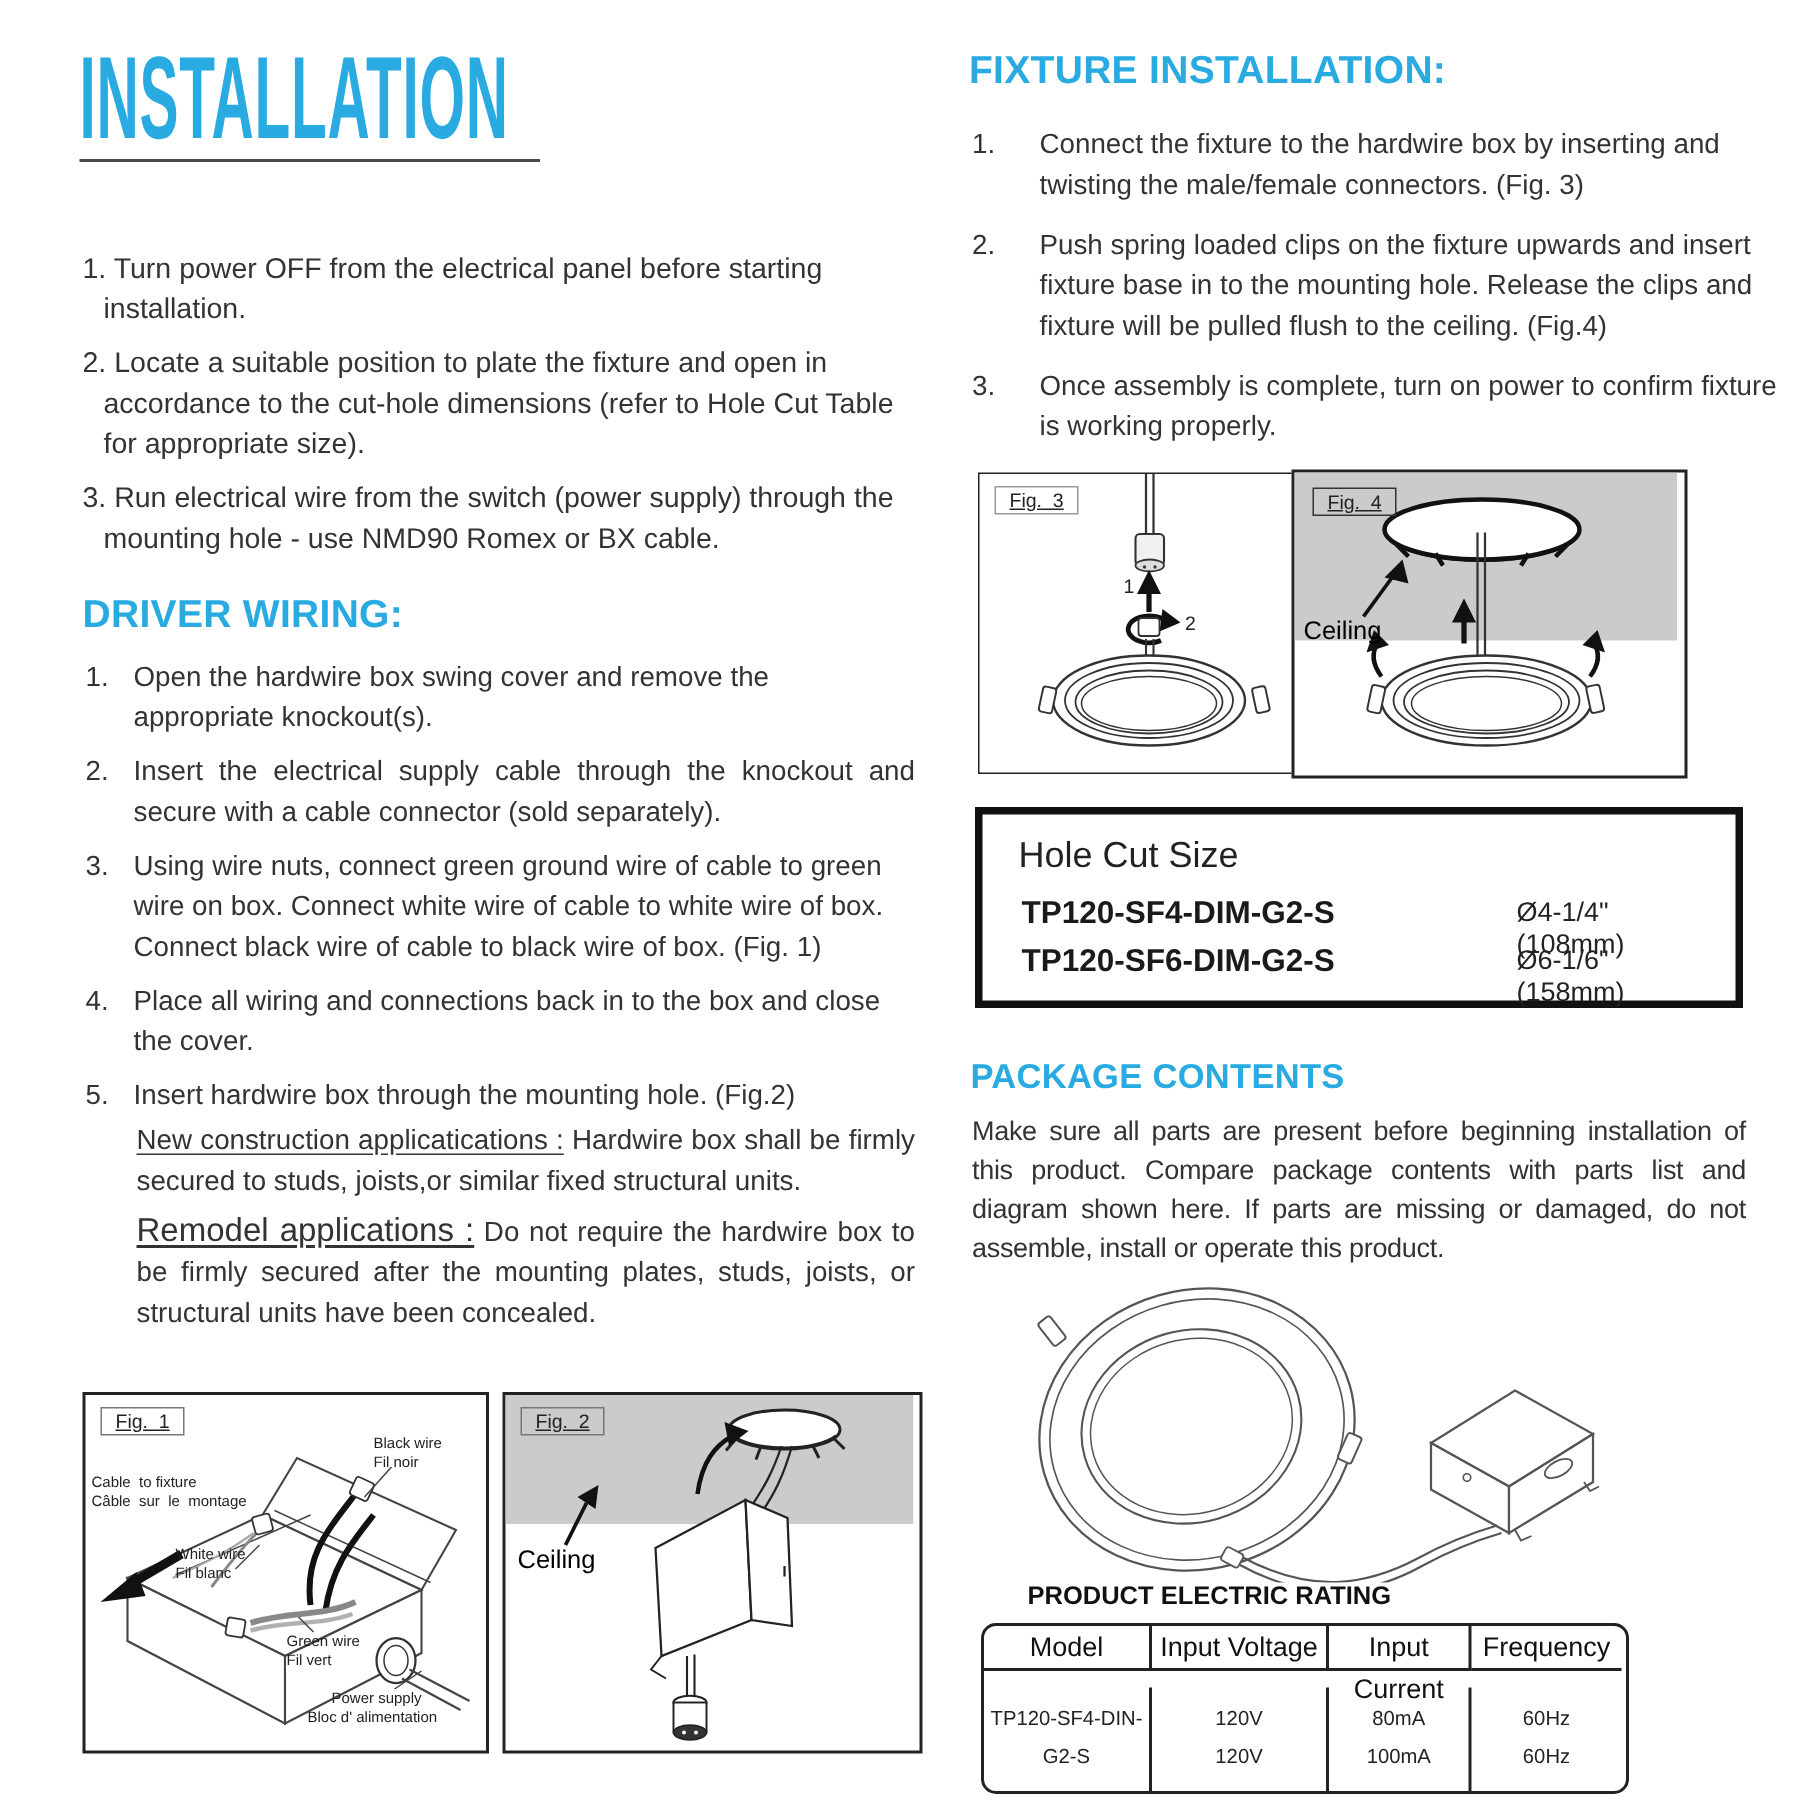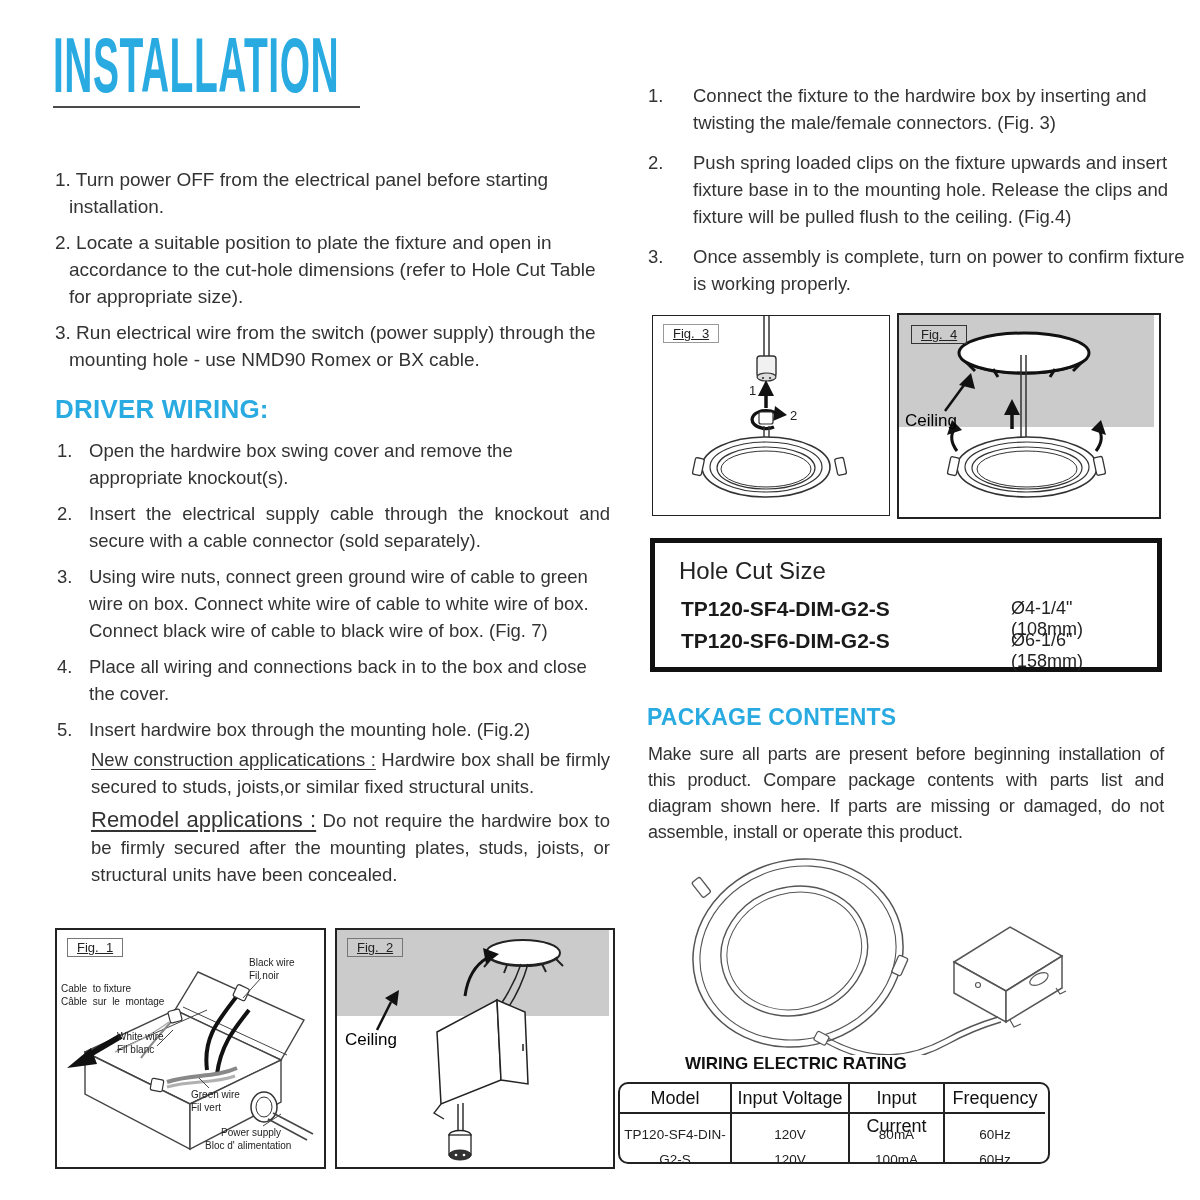--- a/index.html
+++ b/index.html
@@ -44,21 +44,21 @@
   .holecut .hc-title{position:absolute;left:24px;top:14px;font-size:24px;color:#222;}
   .hc-row{position:absolute;left:26px;font-size:21px;font-weight:700;color:#1a1a1a;width:460px;}
   .hc-size{position:absolute;left:330px;top:1px;font-size:18px;font-weight:400;color:#222;}
 
   
   .pkg-text{left:648px;top:741px;width:516px;font-size:18px;line-height:26px;
             letter-spacing:-0.2px;text-align:justify;}
 
   
   .rating-title{left:685px;top:1054px;font-size:17px;font-weight:700;color:#111;}
-  .rtable{left:618px;top:1082px;width:432px;height:82px;border:2.5px solid #222;
+  .rtable{left:654px;top:1082px;width:432px;height:114px;border:2.5px solid #222;
           border-radius:10px;box-sizing:border-box;overflow:hidden;background:#fff;}
   .rgrid{display:grid;grid-template-columns:112px 118px 95px 100px;width:100%;height:100%;}
   .rcell{border-right:2px solid #222;text-align:center;}
   .rcell.last{border-right:none;}
   .rhead{border-bottom:2px solid #222;font-size:18px;color:#111;line-height:28px;height:28px;}
   .rbody{font-size:13.5px;color:#222;padding-top:8px;line-height:25px;}
   svg{display:block;}
 </style>
 </head>
 <body>
@@ -82,21 +82,21 @@
     <div class="srow">
       <span class="num">1.</span>
       <span class="txt">Open the hardwire box swing cover and remove the appropriate knockout(s).</span>
     </div>
     <div class="srow">
       <span class="num">2.</span>
       <span class="txt just">Insert the electrical supply cable through the knockout and secure with a cable connector (sold separately).</span>
     </div>
     <div class="srow">
       <span class="num">3.</span>
-      <span class="txt">Using wire nuts, connect green ground wire of cable to green wire on box.  Connect white wire of cable to white wire of box. Connect black wire of cable to black wire of box. (Fig. 7)</span>
+      <span class="txt">Using wire nuts, connect green ground wire of cable to green wire on box.  Connect white wire of cable to white wire of box. Connect black wire of cable to black wire of box. (Fig. 1)</span>
     </div>
     <div class="srow">
       <span class="num">4.</span>
       <span class="txt">Place  all wiring and connections back in to the box and close the cover.</span>
     </div>
     <div class="srow" style="margin-bottom:3px;">
       <span class="num">5.</span>
       <span class="txt just">Insert hardwire box through the mounting hole.  (Fig.2)</span>
     </div>
     <div class="sub-para"><span class="sub-label">New construction applicatications :</span><span> Hardwire box shall be firmly secured to studs, joists,or similar fixed structural units.</span></div>
@@ -179,20 +179,21 @@
       <path d="M128,66 C131,44 140,34 150,28" stroke="#111" stroke-width="3" fill="none"></path>
       <polygon points="146,18 162,24 149,34" fill="#111"></polygon>
 
       <line x1="40" y1="100" x2="54" y2="72" stroke="#111" stroke-width="2.5"></line>
       <polygon points="48,68 62,60 60,76" fill="#111"></polygon>
     </svg>
     <span class="figlabel" style="left:10px;top:8px;">Fig.  2</span>
     <span class="ceil-lab" style="left:8px;top:100px;">Ceiling</span>
   </div>
 
+  <div class="abs sec-head" style="left:646px;top:31px;">FIXTURE INSTALLATION:</div>
 
   <div class="abs steplist fixture-list">
     <div class="srow">
       <span class="num">1.</span>
       <span class="txt">Connect the fixture to the hardwire box by inserting and twisting the male/female connectors.    (Fig. 3)</span>
     </div>
     <div class="srow">
       <span class="num">2.</span>
       <span class="txt">Push spring loaded clips on the fixture upwards and insert fixture base in to the mounting hole. Release the clips and fixture will be pulled flush to the ceiling.  (Fig.4)</span>
     </div>
@@ -229,21 +230,21 @@
       <ellipse cx="113" cy="153" rx="45" ry="18" fill="none" stroke="#333" stroke-width="1"></ellipse>
 
       <rect x="41" y="142" width="9" height="17" rx="2" transform="rotate(12 45 150)" fill="#fff" stroke="#333" stroke-width="1.3"></rect>
       <rect x="183" y="142" width="9" height="17" rx="2" transform="rotate(-12 187 150)" fill="#fff" stroke="#333" stroke-width="1.3"></rect>
     </svg>
     <span class="figlabel" style="left:10px;top:8px;border-color:#999;">Fig.  3</span>
     <span class="diaglab" style="left:96px;top:68px;font-size:13px;">1</span>
     <span class="diaglab" style="left:137px;top:93px;font-size:13px;">2</span>
   </div>
 
-  <div class="abs figbox" style="left:897px;top:313px;width:260px;height:202px;border-width:2.5px;">
+  <div class="abs figbox" style="left:861px;top:313px;width:260px;height:202px;border-width:2.5px;">
     <svg width="255" height="197" viewBox="0 0 255 197">
       <rect x="0" y="0" width="255" height="112" fill="#cbcbcb"></rect>
 
       <ellipse cx="125" cy="38" rx="65" ry="20" fill="#fff" stroke="#111" stroke-width="3"></ellipse>
       <path d="M62,44 A65,20 0 0 0 188,44" stroke="#111" stroke-width="1.2" fill="none"></path>
       <line x1="68" y1="48" x2="76" y2="56" stroke="#111" stroke-width="3"></line>
       <line x1="94" y1="54" x2="99" y2="62" stroke="#111" stroke-width="3"></line>
       <line x1="156" y1="54" x2="151" y2="62" stroke="#111" stroke-width="3"></line>
       <line x1="182" y1="48" x2="174" y2="56" stroke="#111" stroke-width="3"></line>
 
@@ -307,21 +308,21 @@
       <circle cx="330" cy="135" r="2.5" fill="none" stroke="#555" stroke-width="1.1"></circle>
       <path d="M362,170 l4,7 l7,-3" fill="none" stroke="#555" stroke-width="1.2"></path>
       <path d="M408,138 l4,6 l6,-3" fill="none" stroke="#555" stroke-width="1.2"></path>
 
       <path d="M178,193 C225,219 266,213 300,194 C320,183 336,177 353,172" fill="none" stroke="#555" stroke-width="1.4"></path>
       <path d="M180,188 C226,213 263,207 297,189 C317,178 333,172 350,167" fill="none" stroke="#555" stroke-width="1.4"></path>
       <rect x="167" y="183" width="13" height="10" rx="2" transform="rotate(28 173 188)" fill="#fff" stroke="#555" stroke-width="1.2"></rect>
     </svg>
   </div>
 
-  <div class="abs rating-title">WIRING ELECTRIC RATING</div>
+  <div class="abs rating-title">PRODUCT ELECTRIC RATING</div>
   <div class="abs rtable">
     <div class="rgrid">
       <div class="rcell rhead">Model</div>
       <div class="rcell rhead">Input Voltage</div>
       <div class="rcell rhead">Input Current</div>
       <div class="rcell rhead last">Frequency</div>
       <div class="rcell rbody">
         <div>TP120-SF4-DIN-G2-S</div>
 
       </div>

